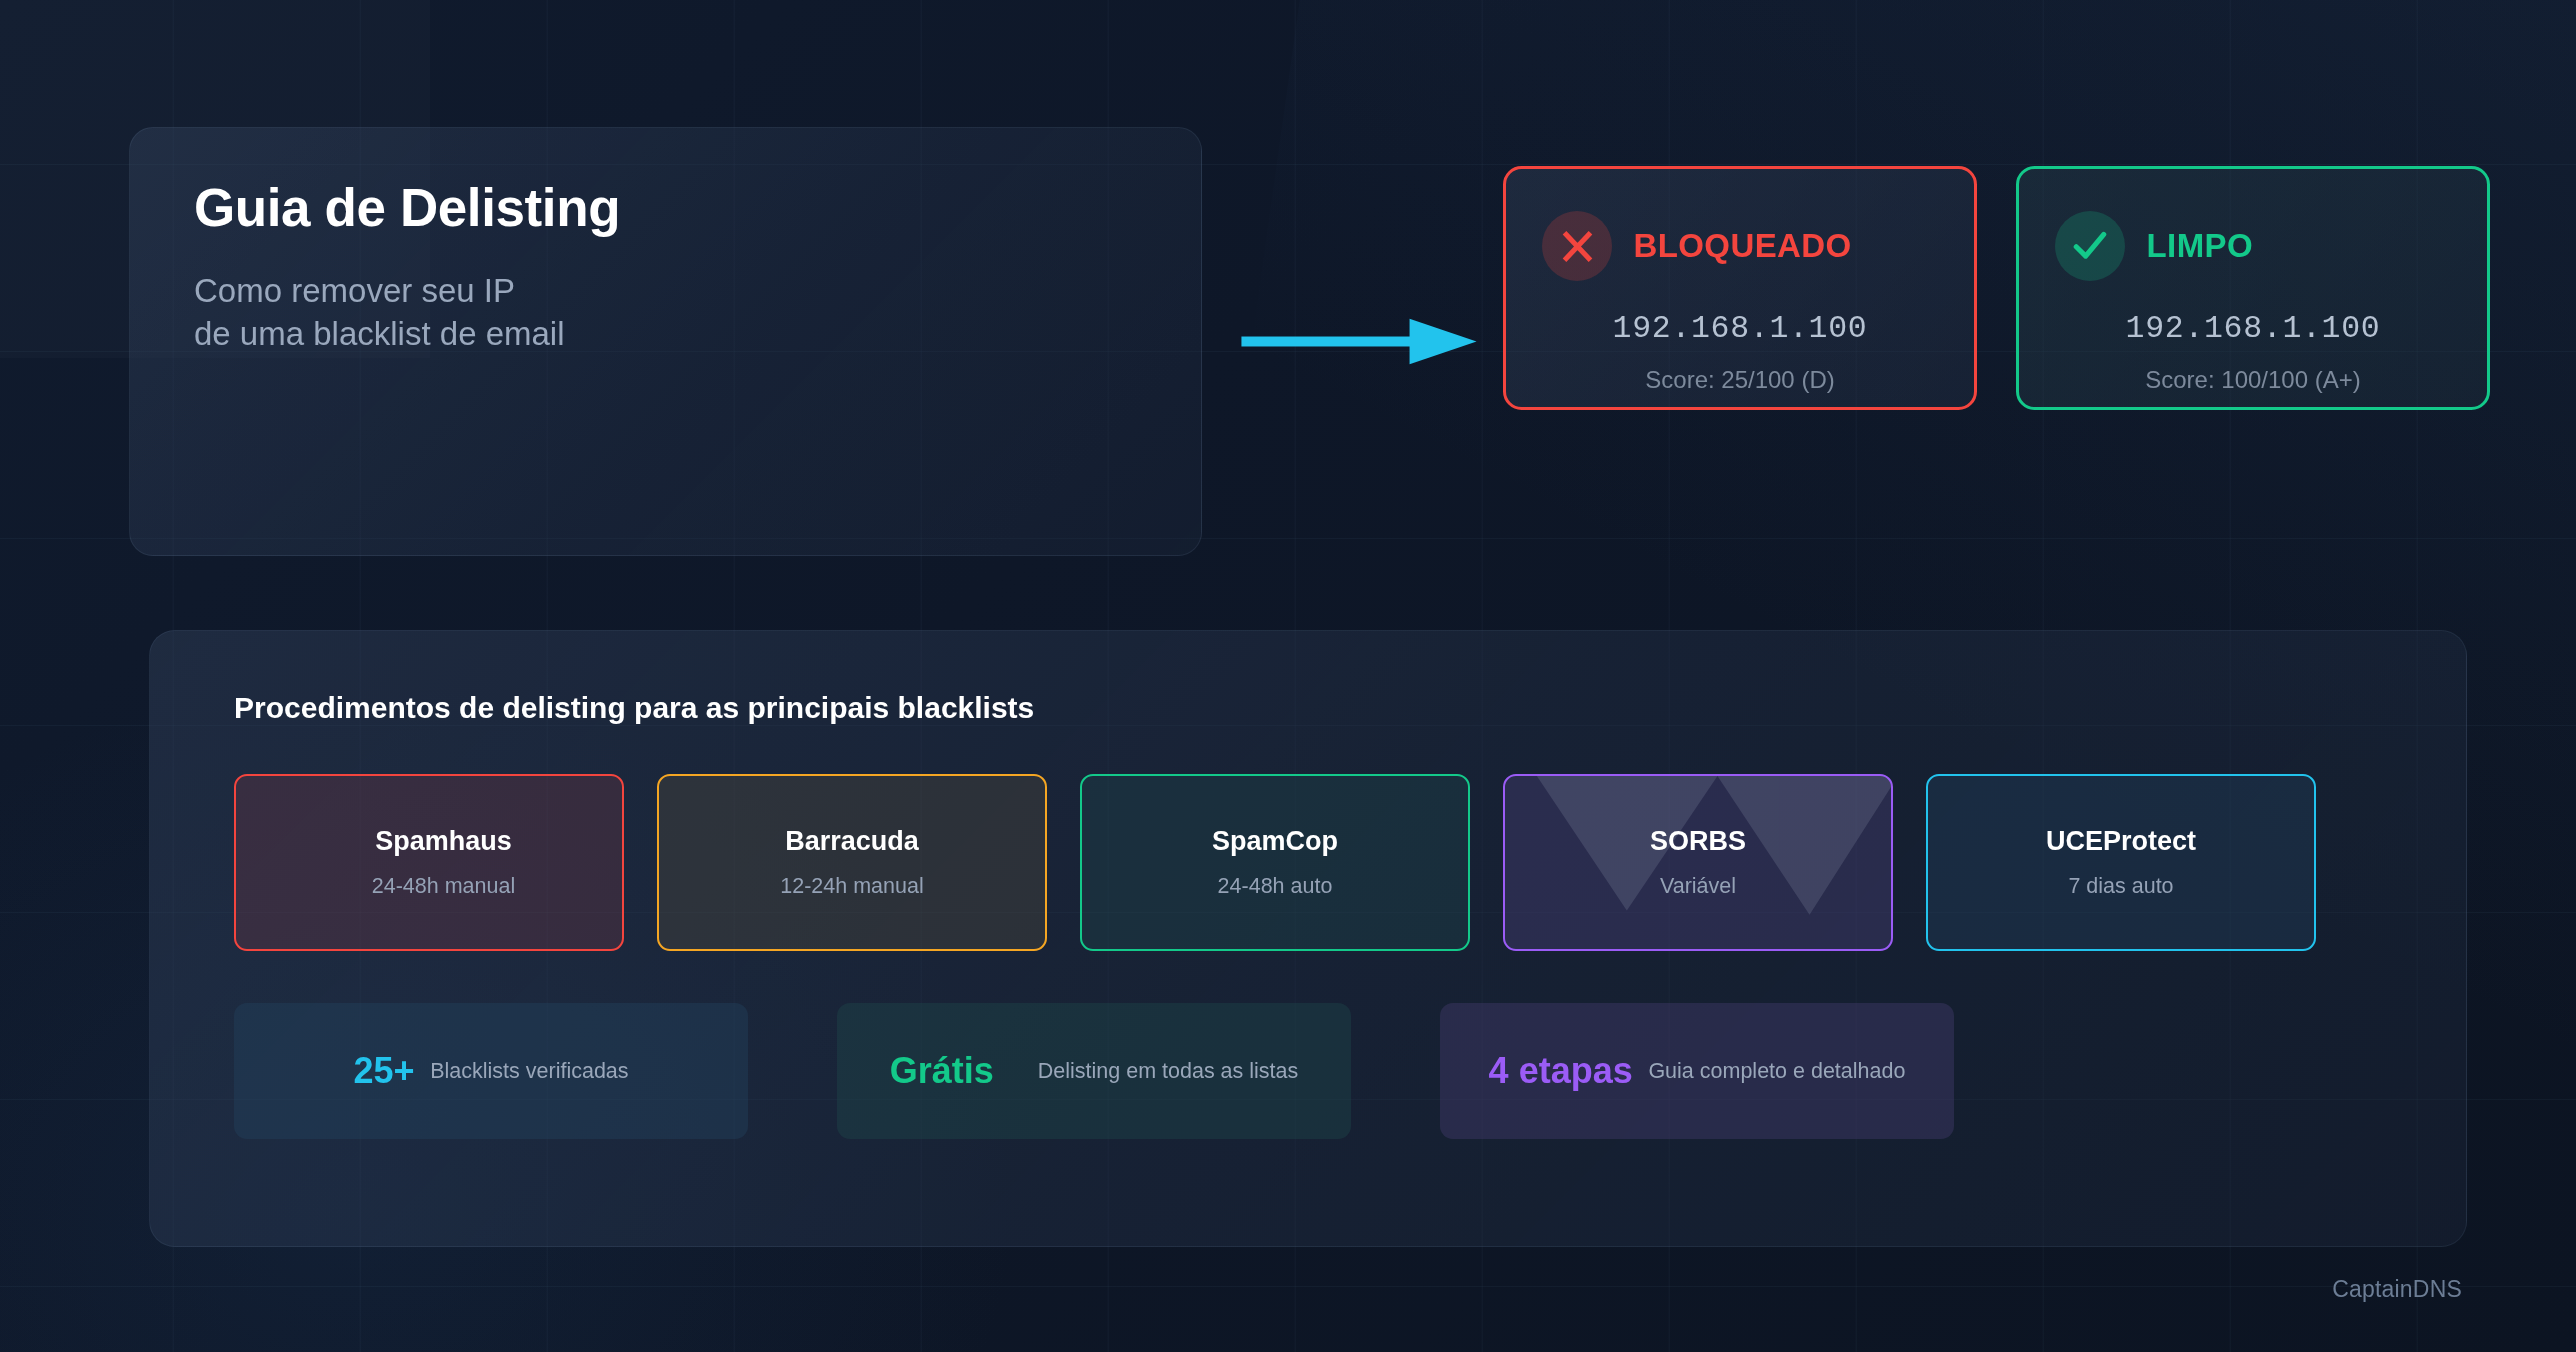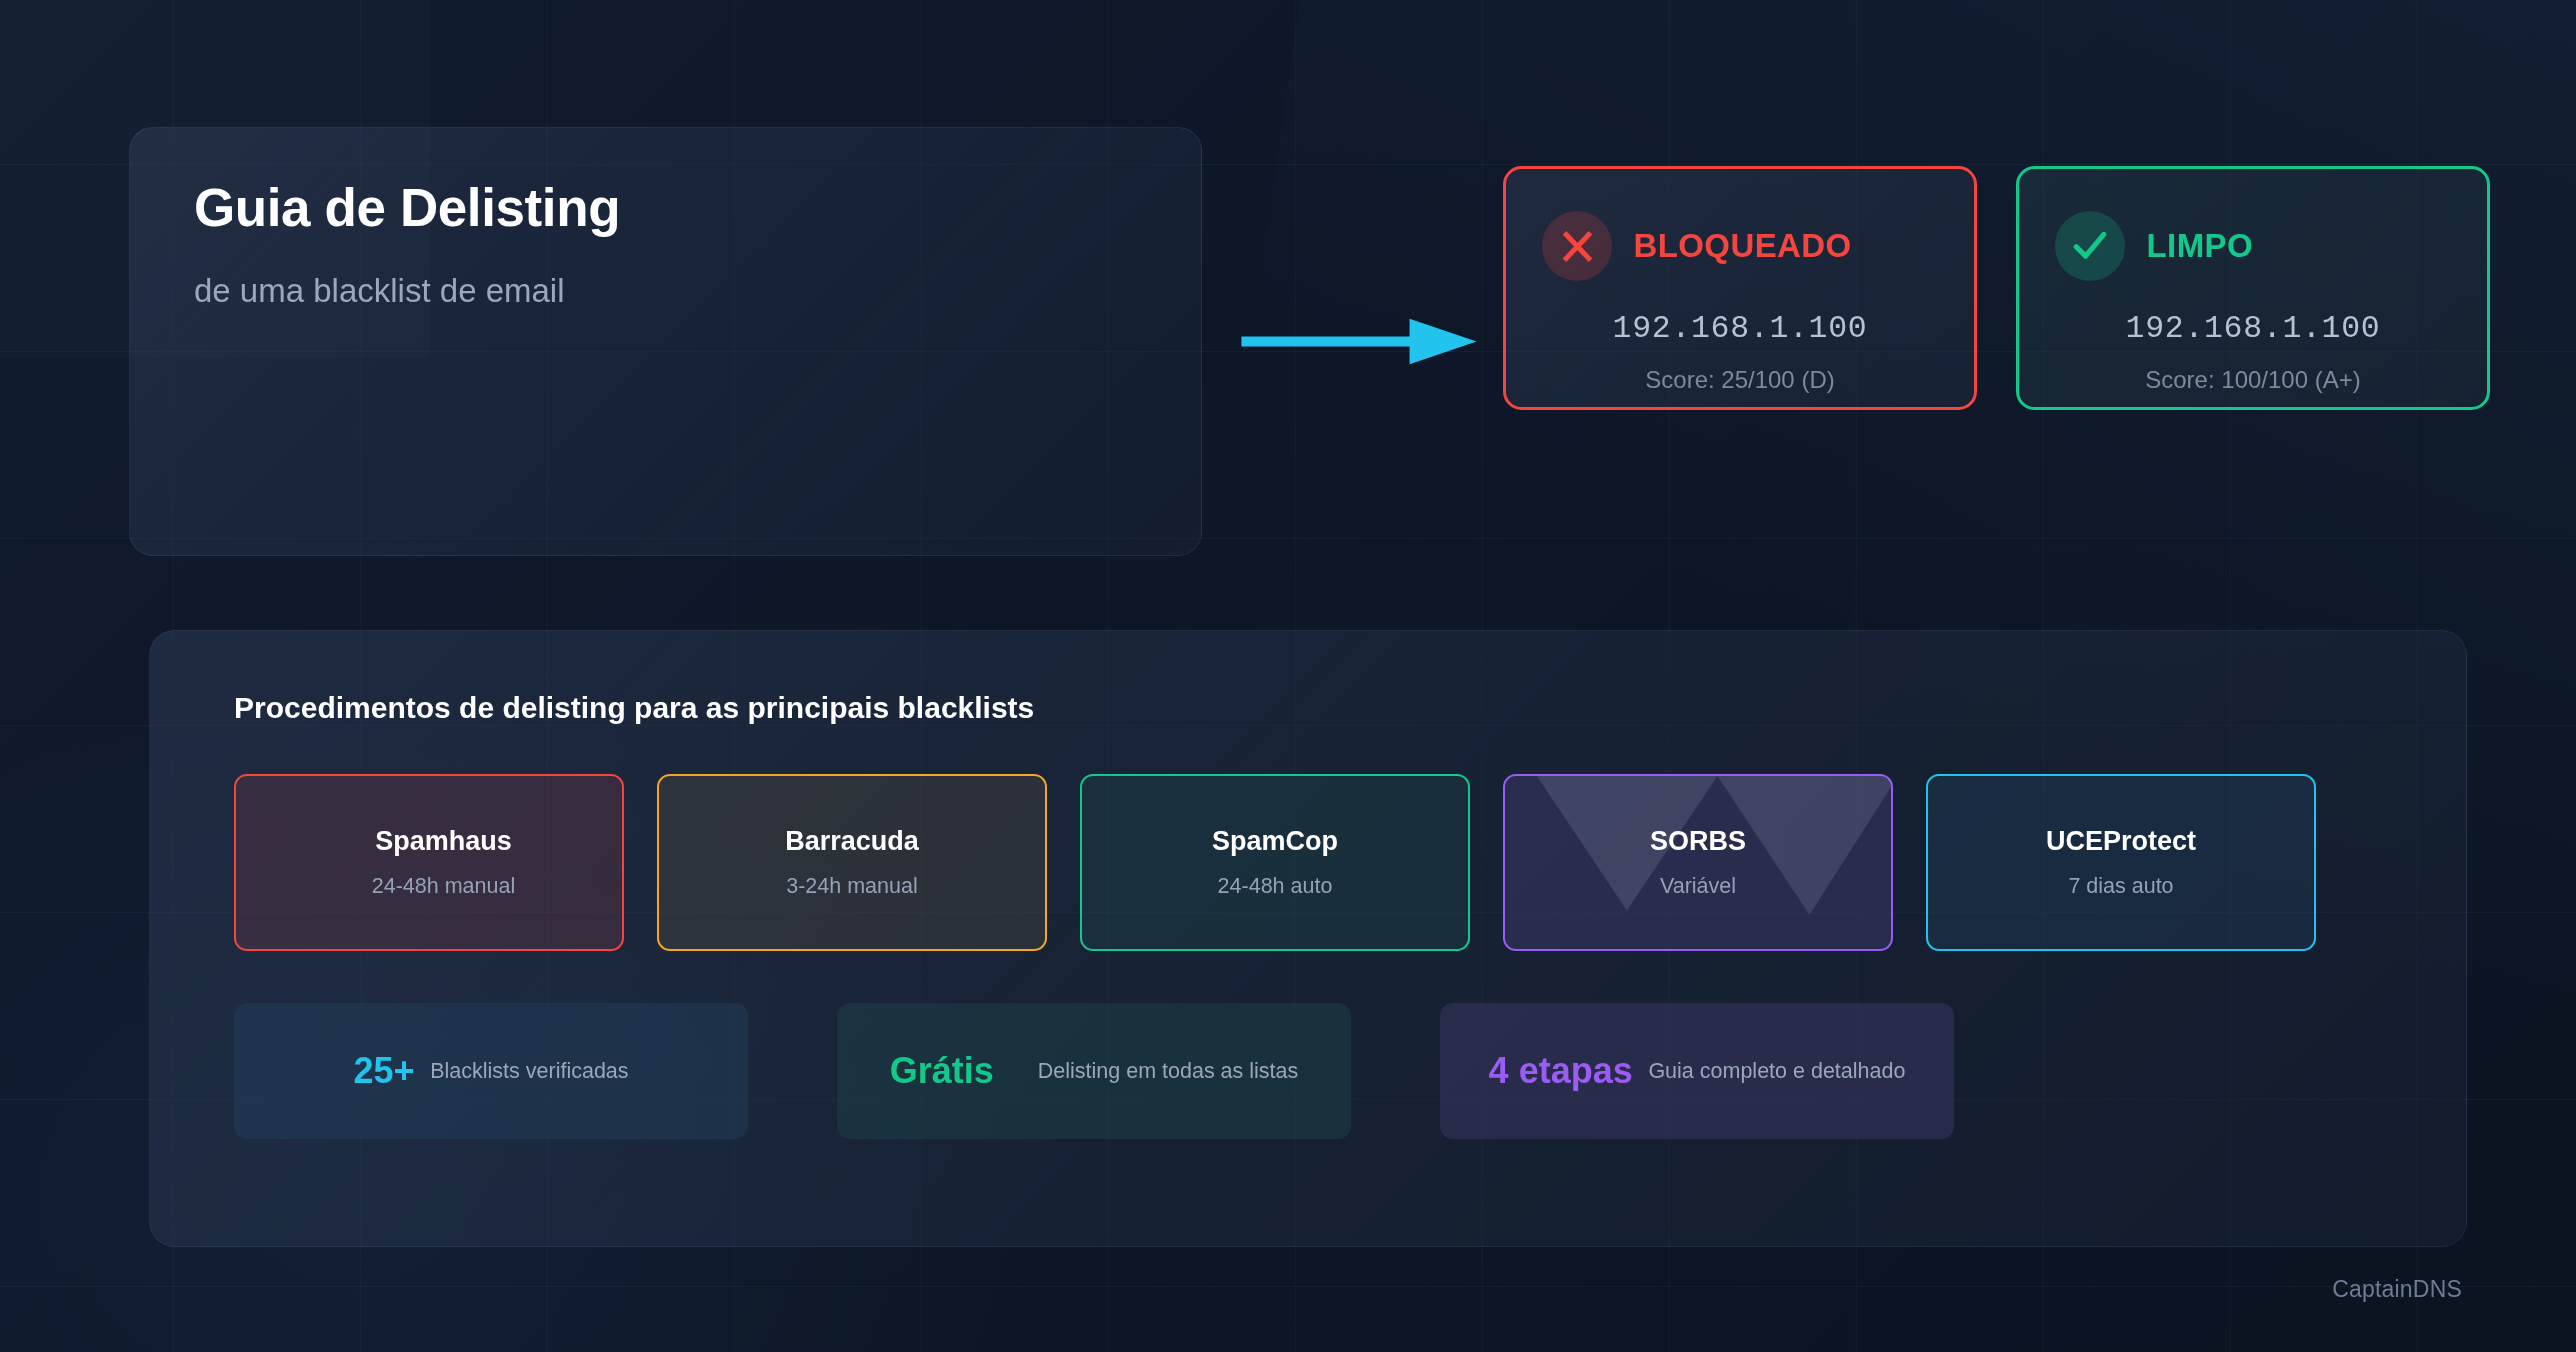--- a/index.html
+++ b/index.html
@@ -245,20 +245,21 @@
 <body>
 
 <div id="stage">
   <div id="glow-diag"></div>
   <div id="glow-bl"></div>
   <div id="glow-tl"></div>
   <div id="grid"></div>
 
   <div id="hero">
     <h1 id="hero-title">Guia de Delisting</h1>
+    <div class="hero-sub">Como remover seu IP</div>
     <div class="hero-sub">de uma blacklist de email</div>
   </div>
 
   <svg id="arrow" viewBox="0 0 330 80">
     <rect x="0" y="33" width="248" height="14" fill="#22c3ed"></rect>
     <polygon points="236,8 330,40 236,72" fill="#22c3ed"></polygon>
   </svg>
 
   <div class="status-card" id="card-blocked">
     <div class="status-head">
@@ -291,21 +292,21 @@
 
     <div id="blacklist-row">
 
       <div class="bl-card" style="border: 2.1px solid rgb(244, 69, 62); background: rgba(120, 55, 70, 0.3); padding-left: 29px;">
         <div class="bl-name">Spamhaus</div>
         <div class="bl-time">24-48h manual</div>
       </div>
 
       <div class="bl-card" style="border: 2.1px solid rgb(245, 166, 35); background: rgba(82, 76, 62, 0.34);">
         <div class="bl-name">Barracuda</div>
-        <div class="bl-time">3-24h manual</div>
+        <div class="bl-time">12-24h manual</div>
       </div>
 
       <div class="bl-card" style="border: 2.1px solid rgb(19, 201, 138); background: rgba(30, 76, 78, 0.32);">
         <div class="bl-name">SpamCop</div>
         <div class="bl-time">24-48h auto</div>
       </div>
 
       <div class="bl-card" style="border: 2.1px solid rgb(155, 92, 246); background: rgba(66, 60, 110, 0.45);">
         <svg class="zigzag" viewBox="0 0 545 248" preserveAspectRatio="none">
           <polygon points="45,0 300,0 172,190" fill="#c8d4e4"></polygon>

